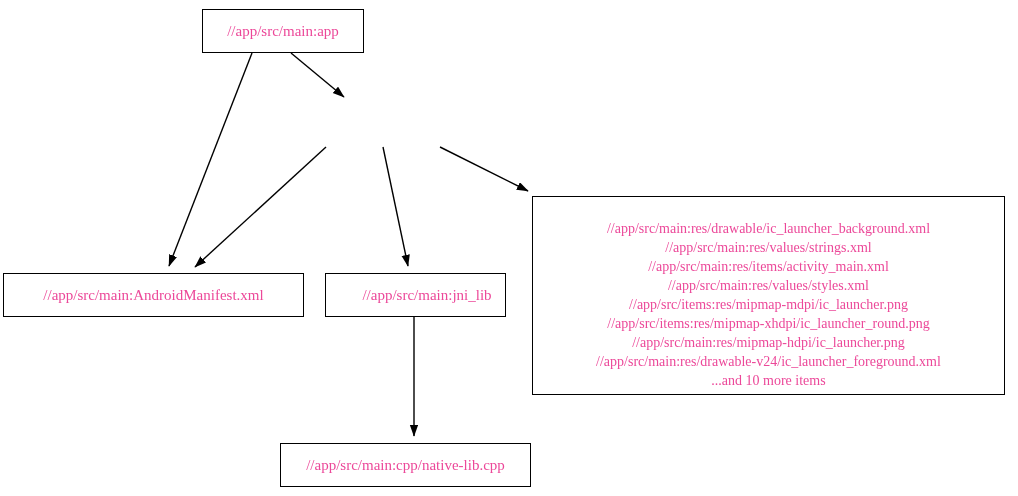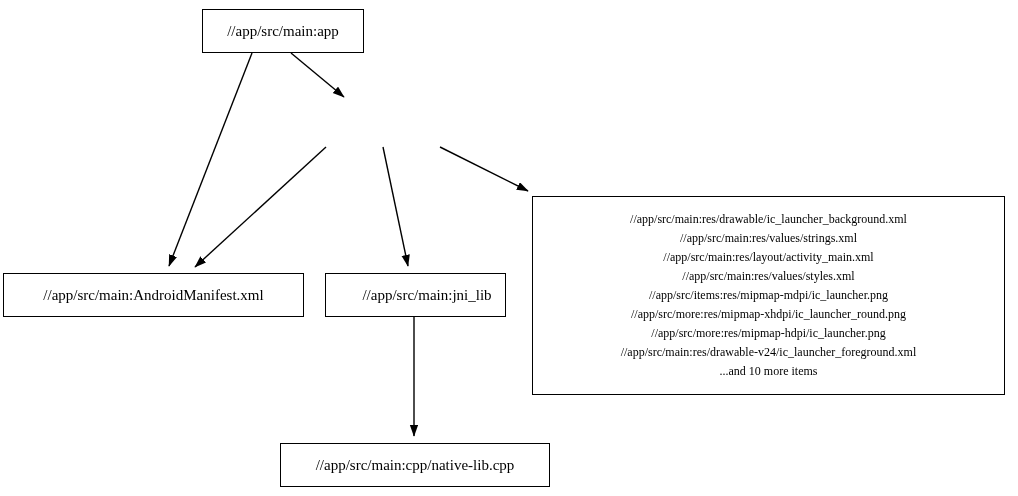--- a/index.html
+++ b/index.html
@@ -26,36 +26,36 @@
   }
   .node {
     position: absolute;
     box-sizing: border-box;
     border: 1px solid #000000;
     background: #ffffff;
     display: flex;
     align-items: center;
     justify-content: center;
     text-align: center;
-    color: #000000;
+    color: #ec4899;
     font-family: "Liberation Serif", "DejaVu Serif", serif;
     font-size: 15px;
     line-height: 19px;
     white-space: nowrap;
   }
   .node-label {
     display: block;
     width: 100%;
     text-align: center;
   }
   .node.multiline {
-    align-items: center;
+    align-items: flex-end;
     justify-content: center;
     white-space: normal;
-    font-size: 12px;
+    font-size: 14px;
     line-height: 19px;
     padding: 4px 6px;
   }
   .node.multiline .line {
     display: block;
     width: 100%;
     text-align: center;
     white-space: nowrap;
   }
 </style>
@@ -102,31 +102,31 @@
 
 
   <div class="node" style="left:3px; top:273px; width:301px; height:44px;">
     <span class="node-label">//app/src/main:AndroidManifest.xml</span>
   </div>
 
   <div class="node" style="left:325px; top:273px; width:181px; height:44px;padding-left:23px;">
     <span class="node-label">//app/src/main:jni_lib</span>
   </div>
 
-  <div class="node" style="left:280px; top:443px; width:270px; height:44px;">
+  <div class="node" style="left:280px; top:443px; width:251px; height:44px;">
     <span class="node-label">//app/src/main:cpp/native-lib.cpp</span>
   </div>
 
   <div class="node multiline" style="left:532px; top:196px; width:473px; height:199px;">
     <div style="width:100%;">
       <span class="line">//app/src/main:res/drawable/ic_launcher_background.xml</span>
       <span class="line">//app/src/main:res/values/strings.xml</span>
-      <span class="line">//app/src/main:res/layout/activity_main.xml</span>
+      <span class="line">//app/src/main:res/items/activity_main.xml</span>
       <span class="line">//app/src/main:res/values/styles.xml</span>
       <span class="line">//app/src/items:res/mipmap-mdpi/ic_launcher.png</span>
-      <span class="line">//app/src/more:res/mipmap-xhdpi/ic_launcher_round.png</span>
-      <span class="line">//app/src/more:res/mipmap-hdpi/ic_launcher.png</span>
+      <span class="line">//app/src/items:res/mipmap-xhdpi/ic_launcher_round.png</span>
+      <span class="line">//app/src/main:res/mipmap-hdpi/ic_launcher.png</span>
       <span class="line">//app/src/main:res/drawable-v24/ic_launcher_foreground.xml</span>
       <span class="line">...and 10 more items</span>
     </div>
   </div>
 
 </div>
 
 </body></html>

